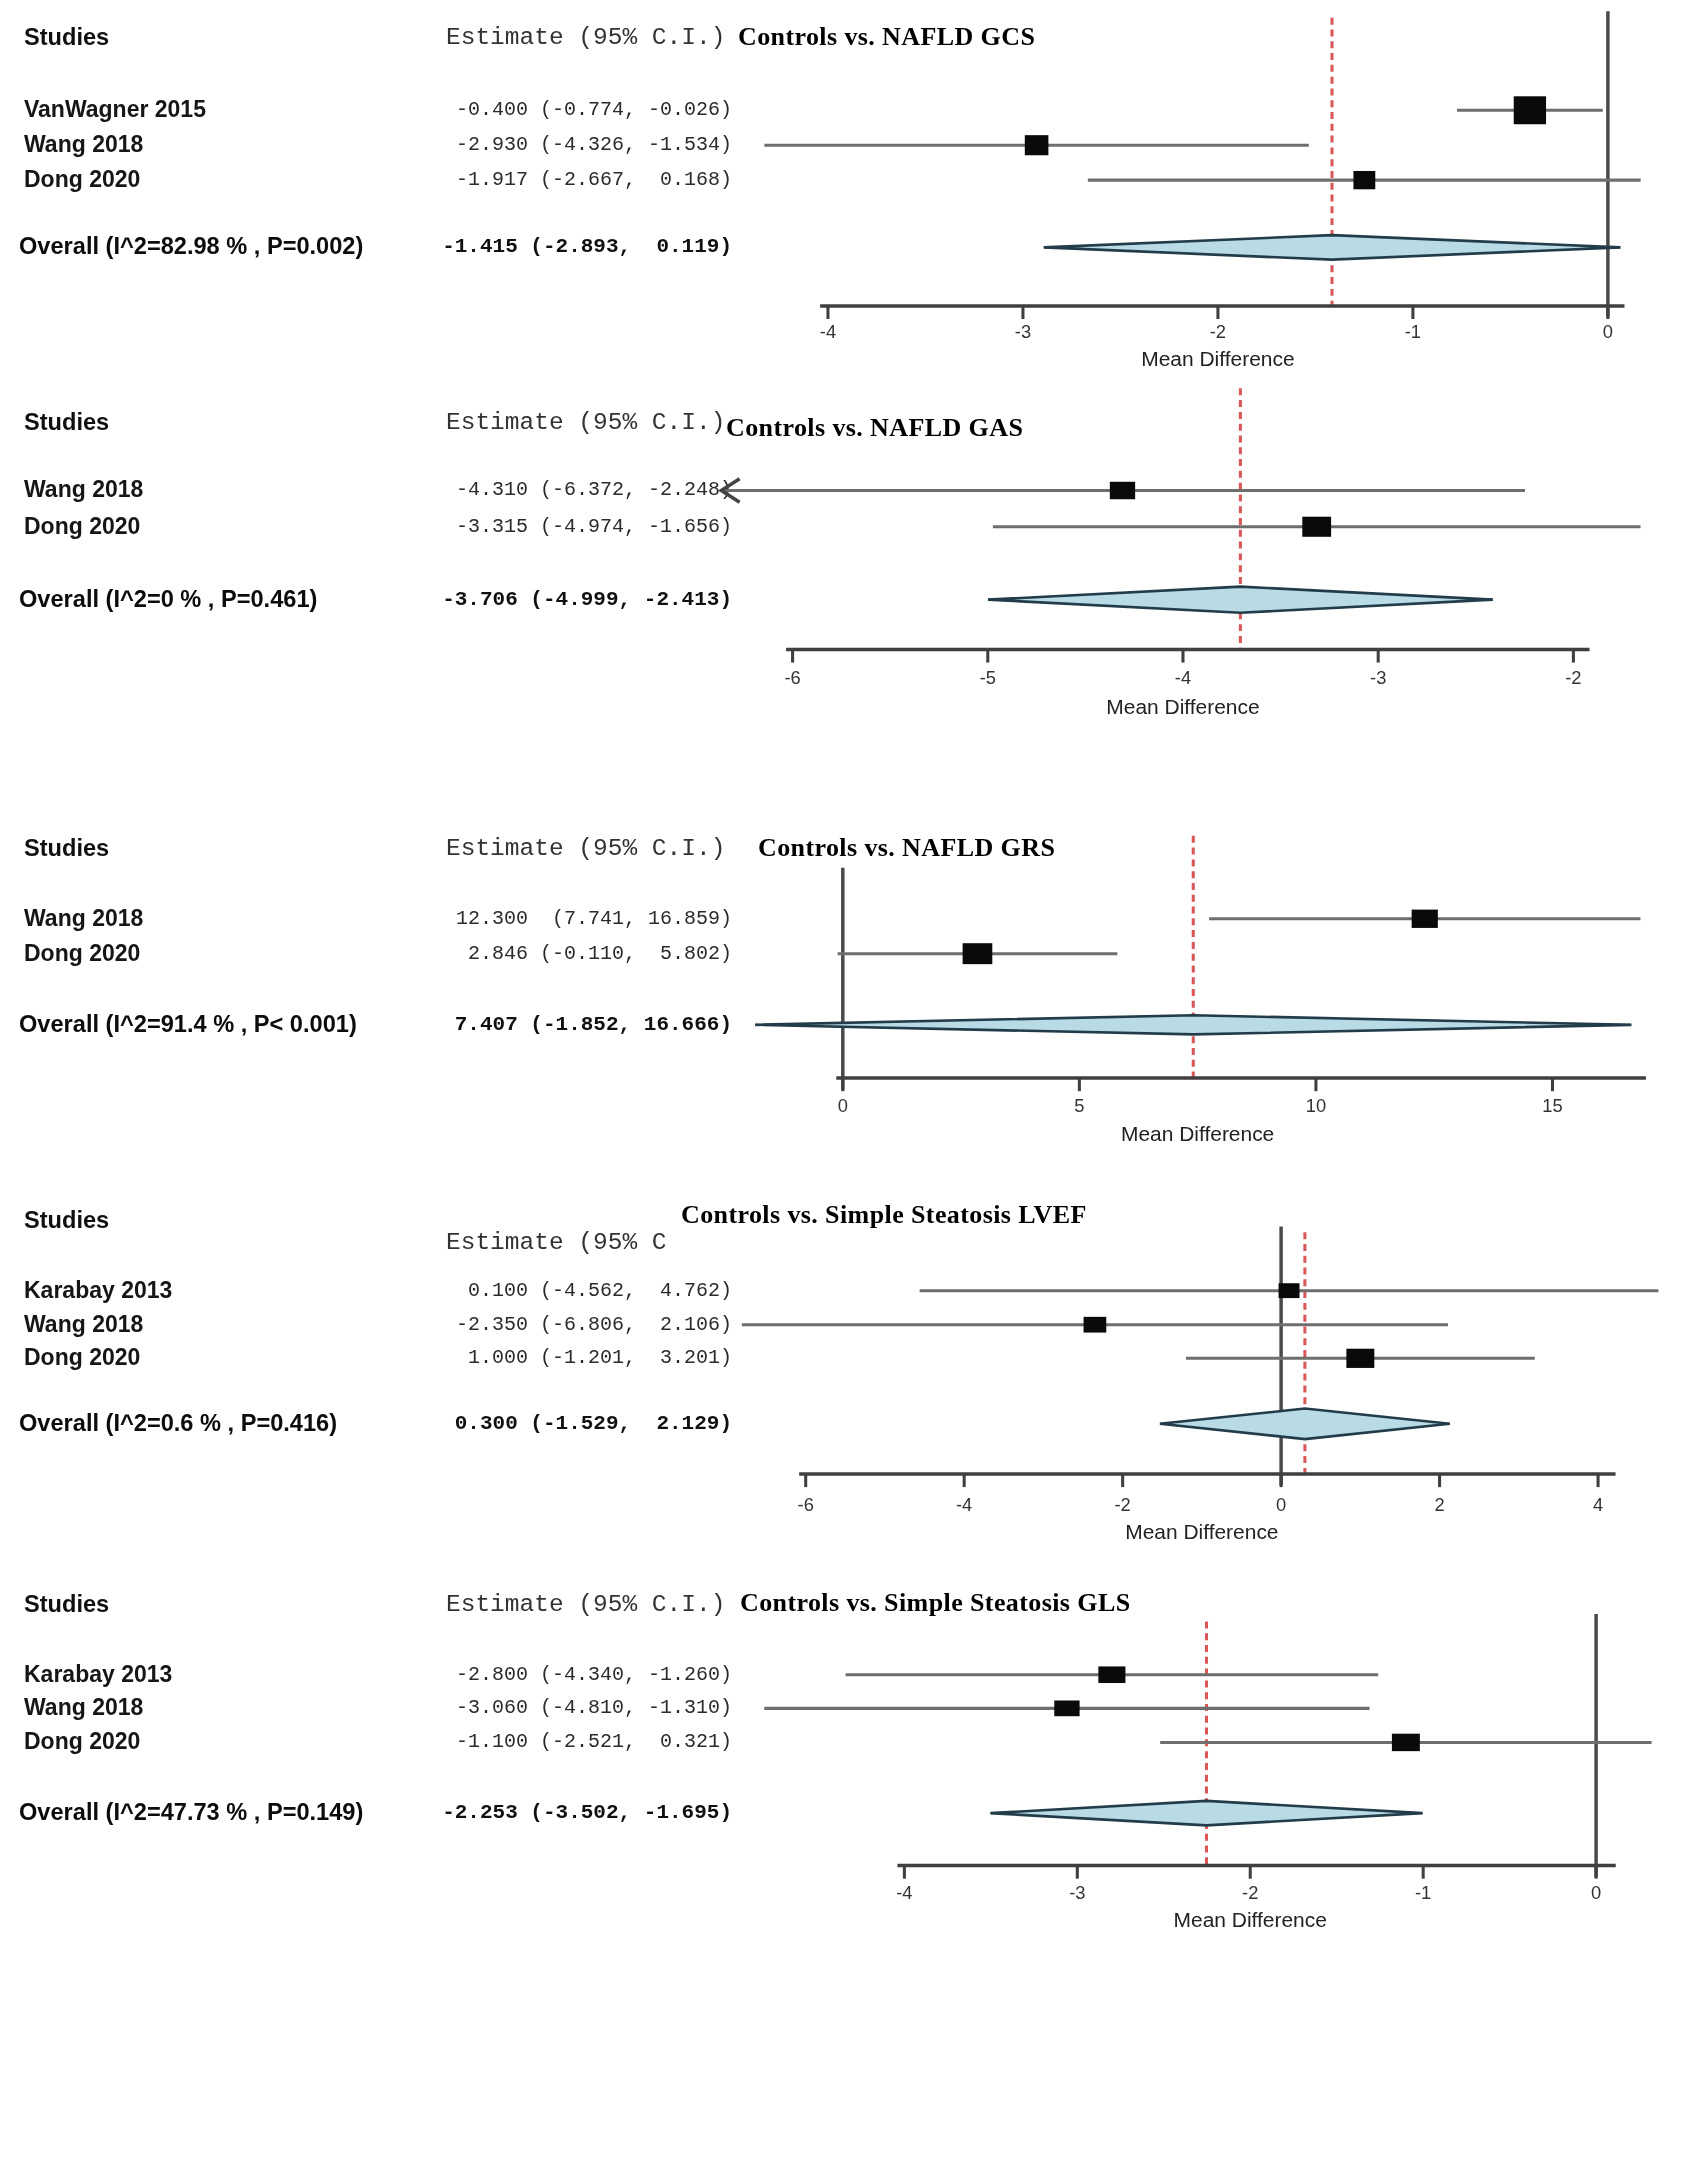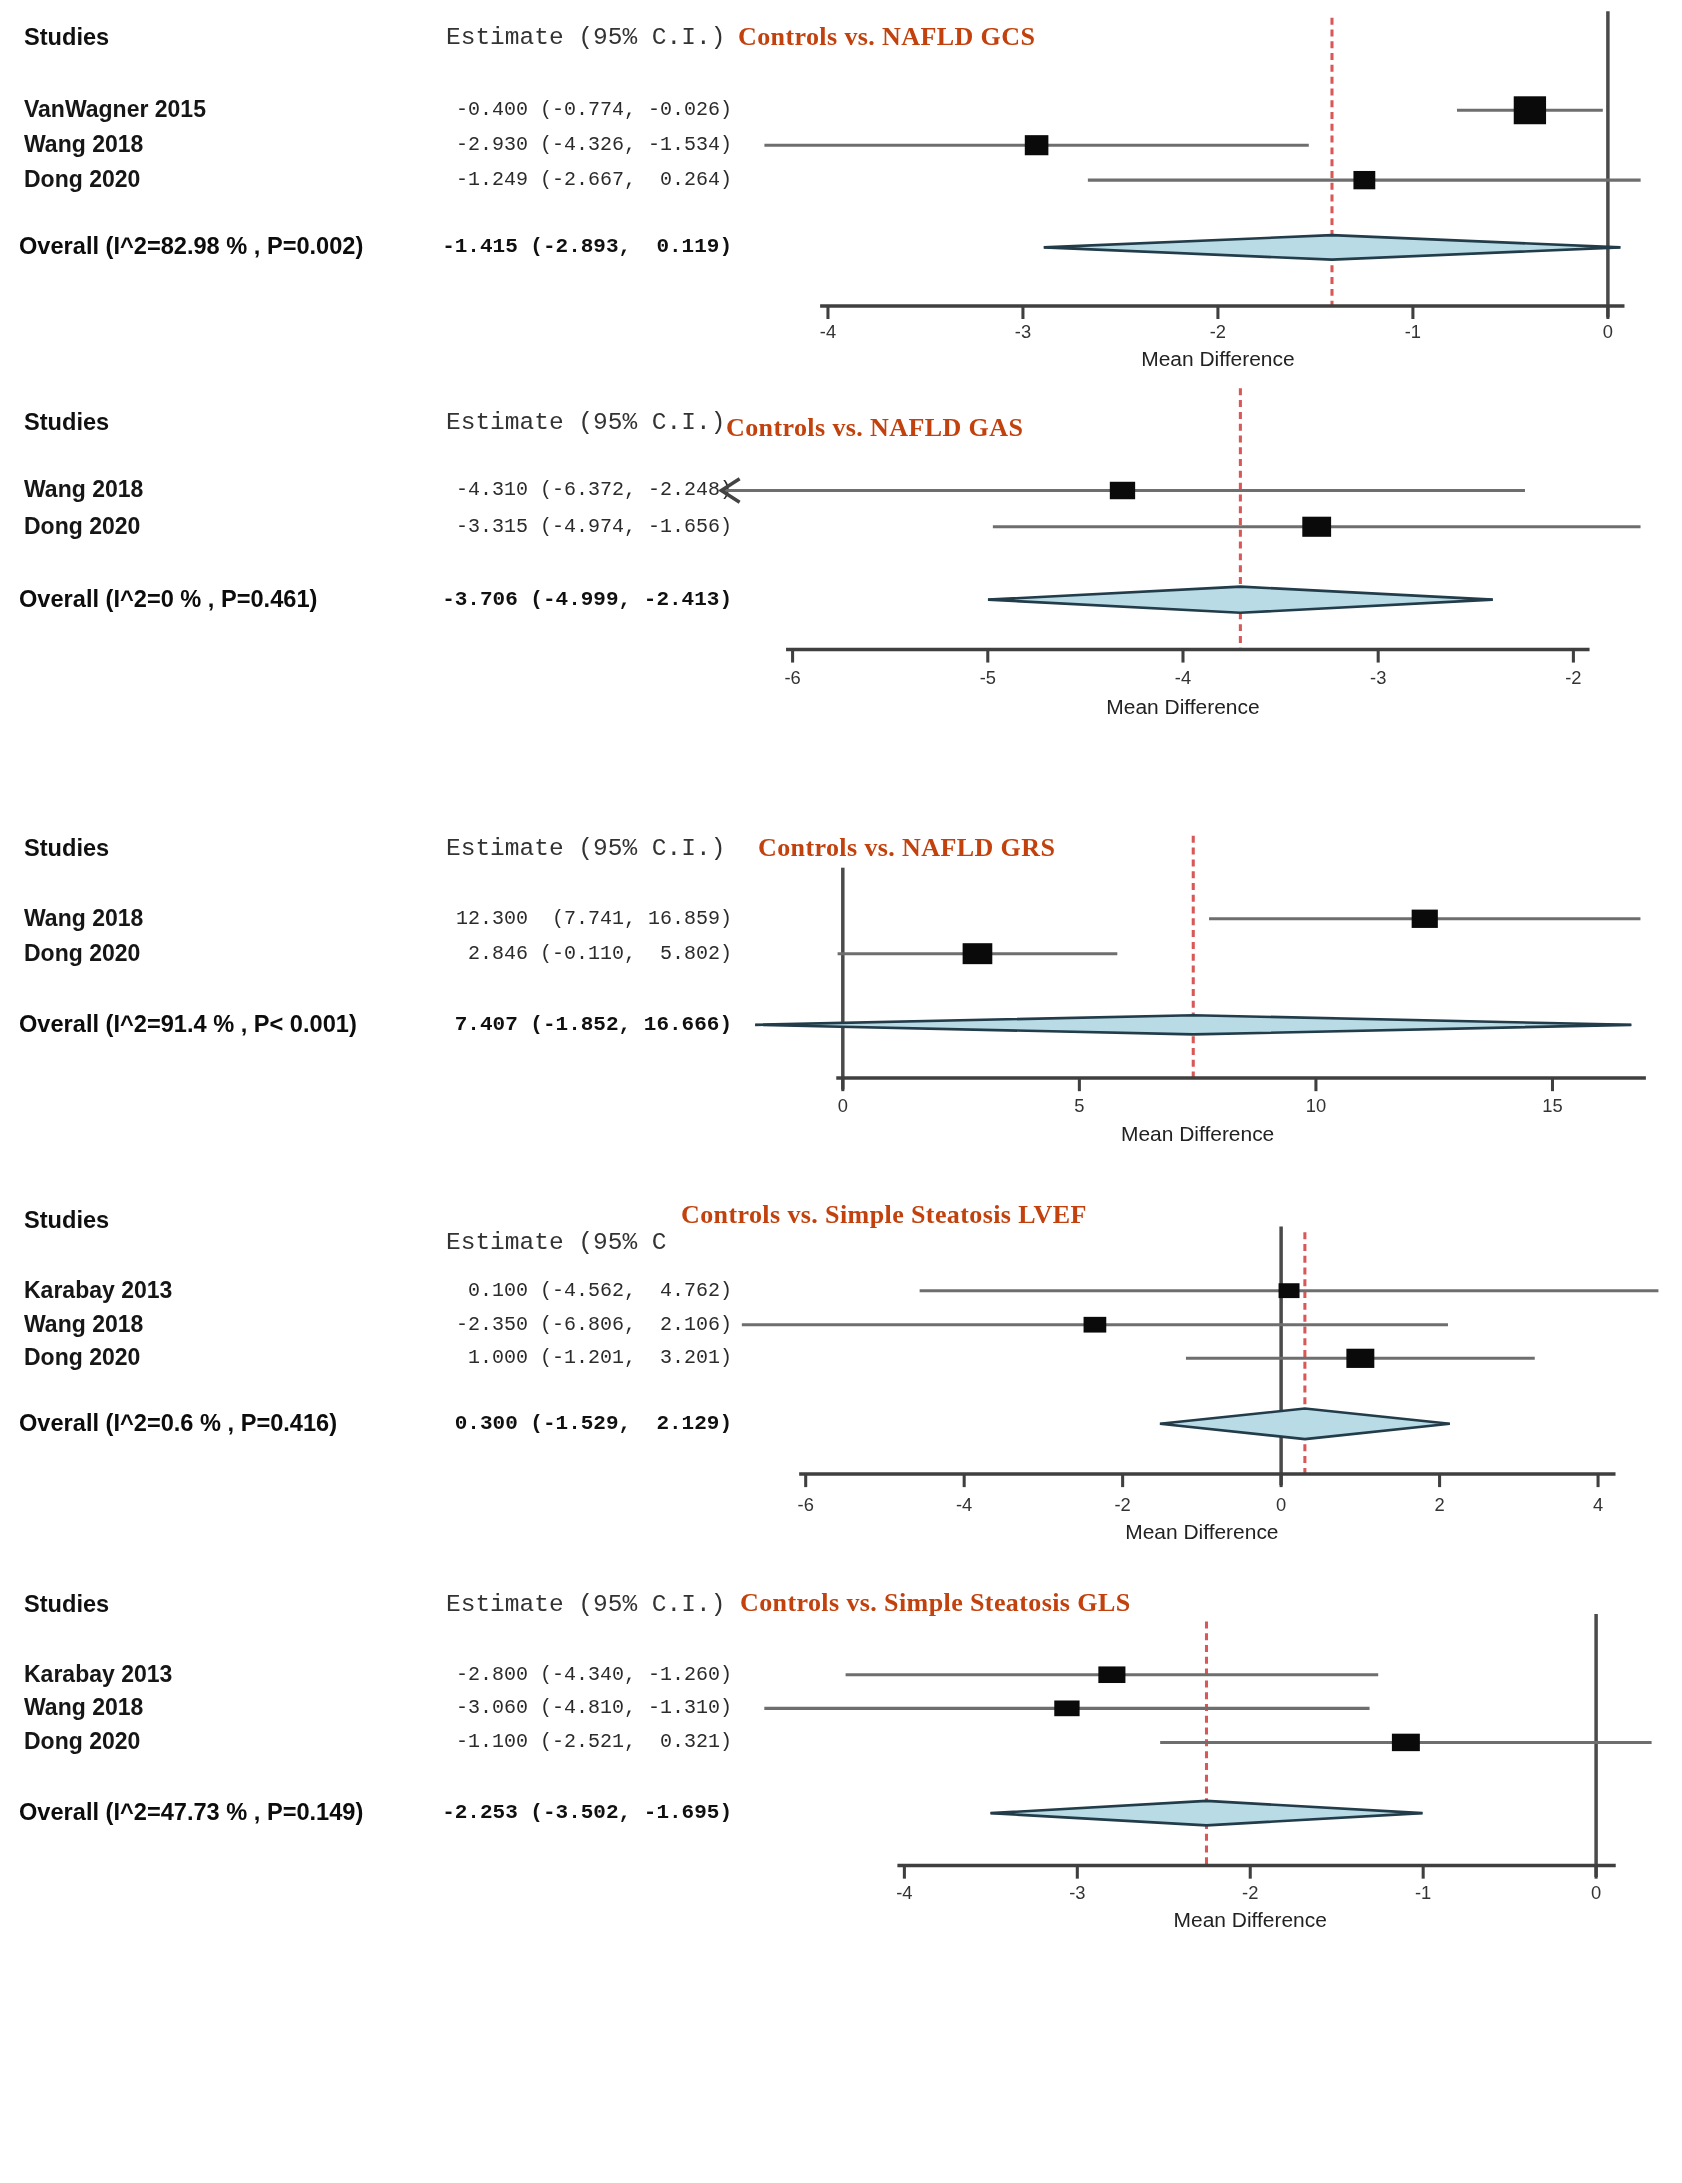--- a/index.html
+++ b/index.html
@@ -5,21 +5,21 @@
   html,body{margin:0;padding:0;background:#ffffff;}
   body{width:1683px;height:2530px;position:relative;overflow:hidden;
        font-family:"Liberation Sans", sans-serif;}
   #figure{position:absolute;left:0;top:0;width:1683px;height:2530px;background:#ffffff;}
   section.panel{position:absolute;left:0;width:1676px;}
   .abs{position:absolute;transform:translateY(-52%);white-space:pre;}
   .studies-header{font-weight:bold;font-size:23.6px;color:#101010;}
   .estimate-header{font-family:"Liberation Mono","DejaVu Sans Mono",monospace;
                    font-size:24.5px;color:#333333;}
   .panel-title{font-family:"Liberation Serif","DejaVu Serif",serif;
-               font-weight:bold;font-size:26px;color:#c2410c;letter-spacing:0.4px;}
+               font-weight:bold;font-size:26px;color:#000000;letter-spacing:0.4px;}
   .study-name{font-weight:bold;font-size:23px;color:#161616;}
   .study-est{font-family:"Liberation Mono","DejaVu Sans Mono",monospace;
              font-size:20px;color:#2b2b2b;text-align:right;}
   .overall-label{font-weight:bold;font-size:23.6px;color:#0c0c0c;}
   .overall-est{font-family:"Liberation Mono","DejaVu Sans Mono",monospace;
                font-weight:bold;font-size:21px;color:#101010;text-align:right;}
   svg.plot{position:absolute;left:0;top:0;pointer-events:none;}
 </style>
 </head>
 <body>
@@ -29,21 +29,21 @@
   <section class="panel" style="top: 0px; height: 376px;">
     <div class="abs studies-header" style="left: 24px; top: 38px;">Studies</div>
     <div class="abs estimate-header" style="left: 446px; top: 38px;">Estimate (95% C.I.)</div>
     <div class="abs panel-title" style="left: 738px; top: 38px;">Controls vs. NAFLD GCS</div>
     <div>
         <div class="abs study-name" style="left: 24px; top: 110px;">VanWagner 2015</div>
         <div class="abs study-est" style="right: 944px; top: 110px;">-0.400 (-0.774, -0.026)</div>
         <div class="abs study-name" style="left: 24px; top: 145px;">Wang 2018</div>
         <div class="abs study-est" style="right: 944px; top: 145px;">-2.930 (-4.326, -1.534)</div>
         <div class="abs study-name" style="left: 24px; top: 180px;">Dong 2020</div>
-        <div class="abs study-est" style="right: 944px; top: 180px;">-1.249 (-2.667,  0.264)</div>
+        <div class="abs study-est" style="right: 944px; top: 180px;">-1.917 (-2.667,  0.168)</div>
       </div>
     <div class="abs overall-label" style="left: 19px; top: 247px;">Overall (I^2=82.98 % , P=0.002)</div>
     <div class="abs overall-est" style="right: 944px; top: 247px;">-1.415 (-2.893,  0.119)</div>
     <svg class="plot" width="1683" height="376" viewBox="0 0 3854 860">
         <line x1="3682" y1="25" x2="3682" y2="726" stroke="#4a4a4a" stroke-width="8"></line>
         <line x1="3050.2025" y1="40" x2="3050.2025" y2="700" stroke="#d95757" stroke-width="7" stroke-dasharray="16 11"></line>
         <line x1="3336.4089999999997" y1="252" x2="3670.391" y2="252" stroke="#6e6e6e" stroke-width="7"></line>
         <rect x="3466.4" y="220" width="74" height="64" fill="#0a0a0a"></rect>
         <line x1="1750.4410000000003" y1="332" x2="2997.0690000000004" y2="332" stroke="#6e6e6e" stroke-width="7"></line>
         <rect x="2346.755" y="309" width="54" height="46" fill="#0a0a0a"></rect>

